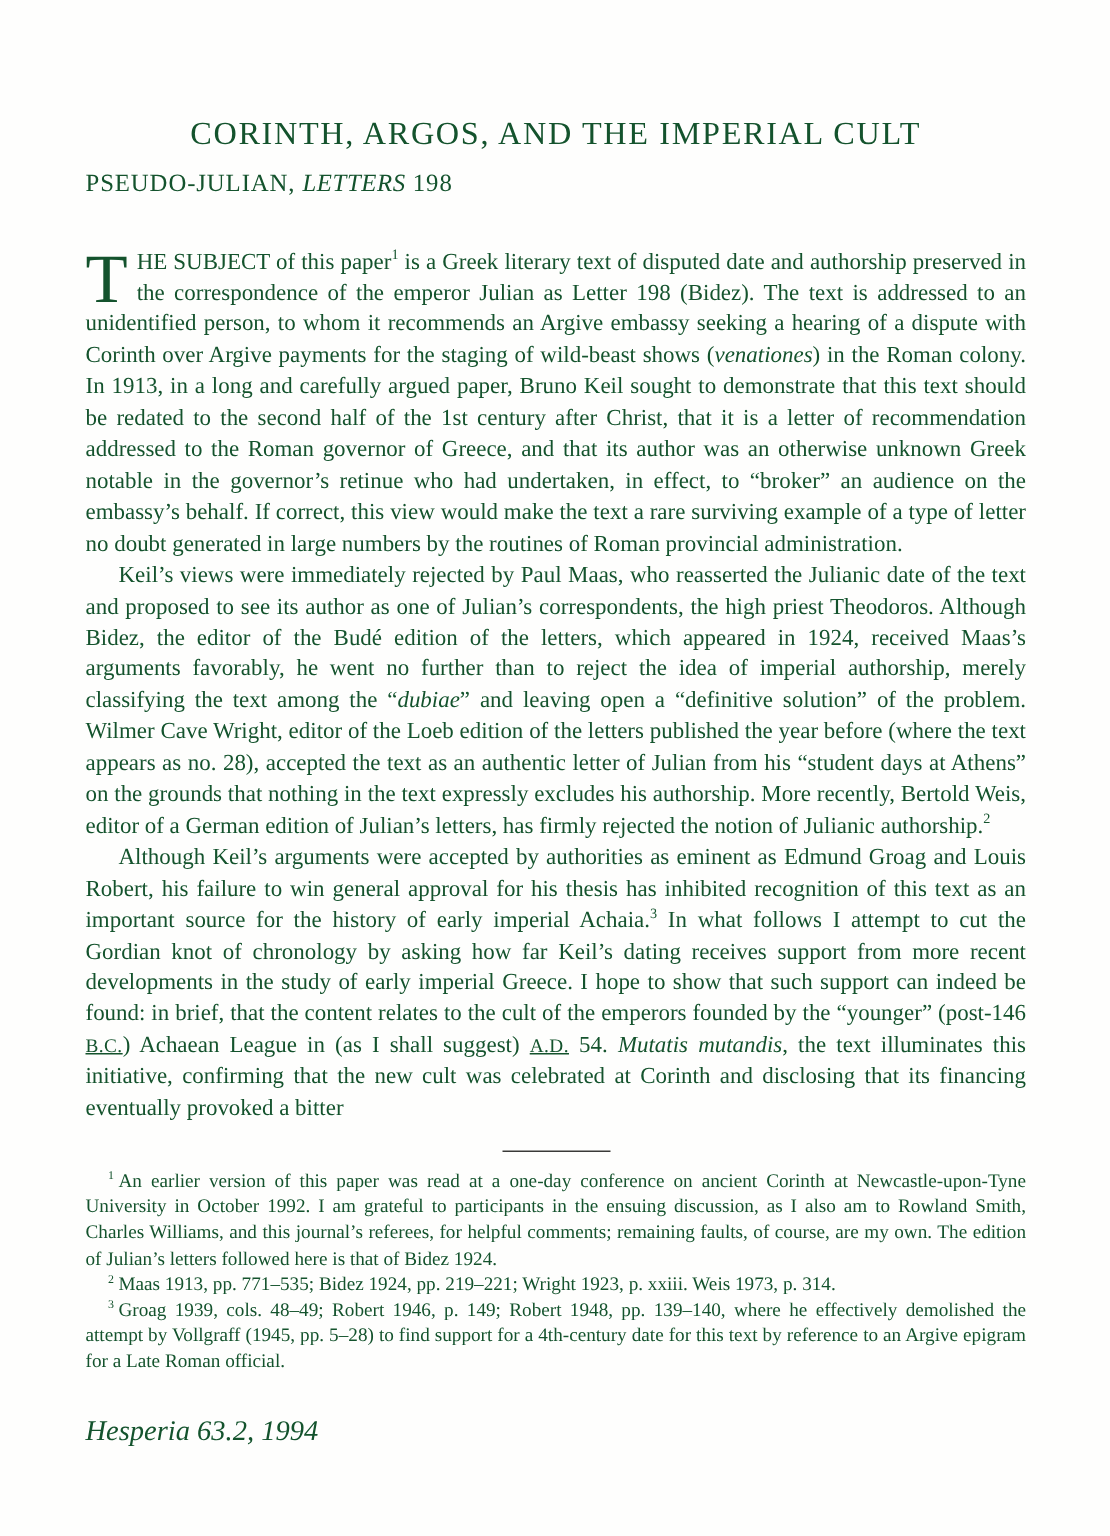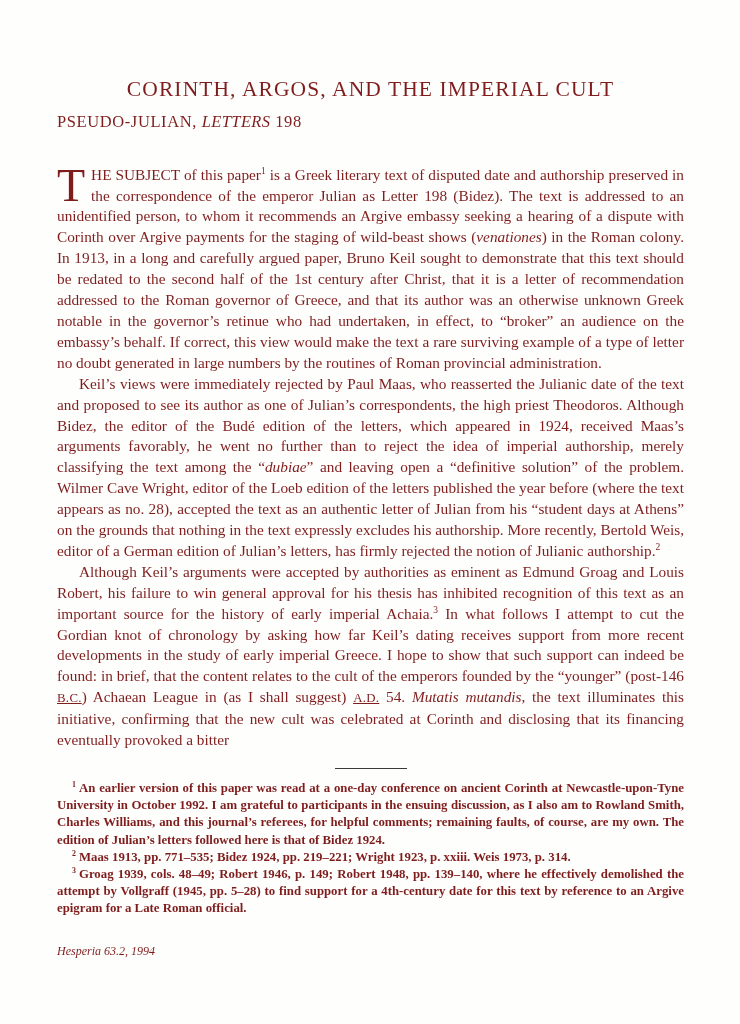--- a/index.html
+++ b/index.html
@@ -2,21 +2,21 @@
 <html><head>
 <meta charset="utf-8">
 <style>
   * { box-sizing: border-box; }
   html, body { margin: 0; padding: 0; background: #e9e9e7; }
   .page {
     width: 740px;
     height: 1024px;
     margin: 0 auto;
     background: #fefefd;
-    color: #7f1d1d;
+    color: #14532d;
     font-family: "Liberation Serif", "DejaVu Serif", serif;
     padding: 78px 56px 0 57px;
     position: relative;
     overflow: hidden;
   }
   .title {
     margin: 0;
     text-align: center;
     font-size: 21.5px;
     font-weight: normal;
@@ -52,30 +52,29 @@
   }
   .fn-divider {
     width: 72px;
     border-top: 1px solid #3a3a38;
     margin: 17px auto 11px auto;
   }
   .footnotes {
     font-size: 12.8px;
     line-height: 17.2px;
     text-align: justify;
-    font-weight: bold;
   }
   .fn { margin: 0; text-indent: 15px; }
   .fn .fnref { margin-right: 3px; }
   .footer {
     position: absolute;
     left: 57px;
     top: 944px;
     font-style: italic;
-    font-size: 12px;
+    font-size: 19px;
   }
   .sc { font-size: 0.84em; letter-spacing: 0.3px; text-decoration: underline; }
 </style>
 </head>
 <body>
 
 <div class="page">
 
   <h1 class="title">CORINTH, ARGOS, AND THE IMPERIAL CULT</h1>
 

